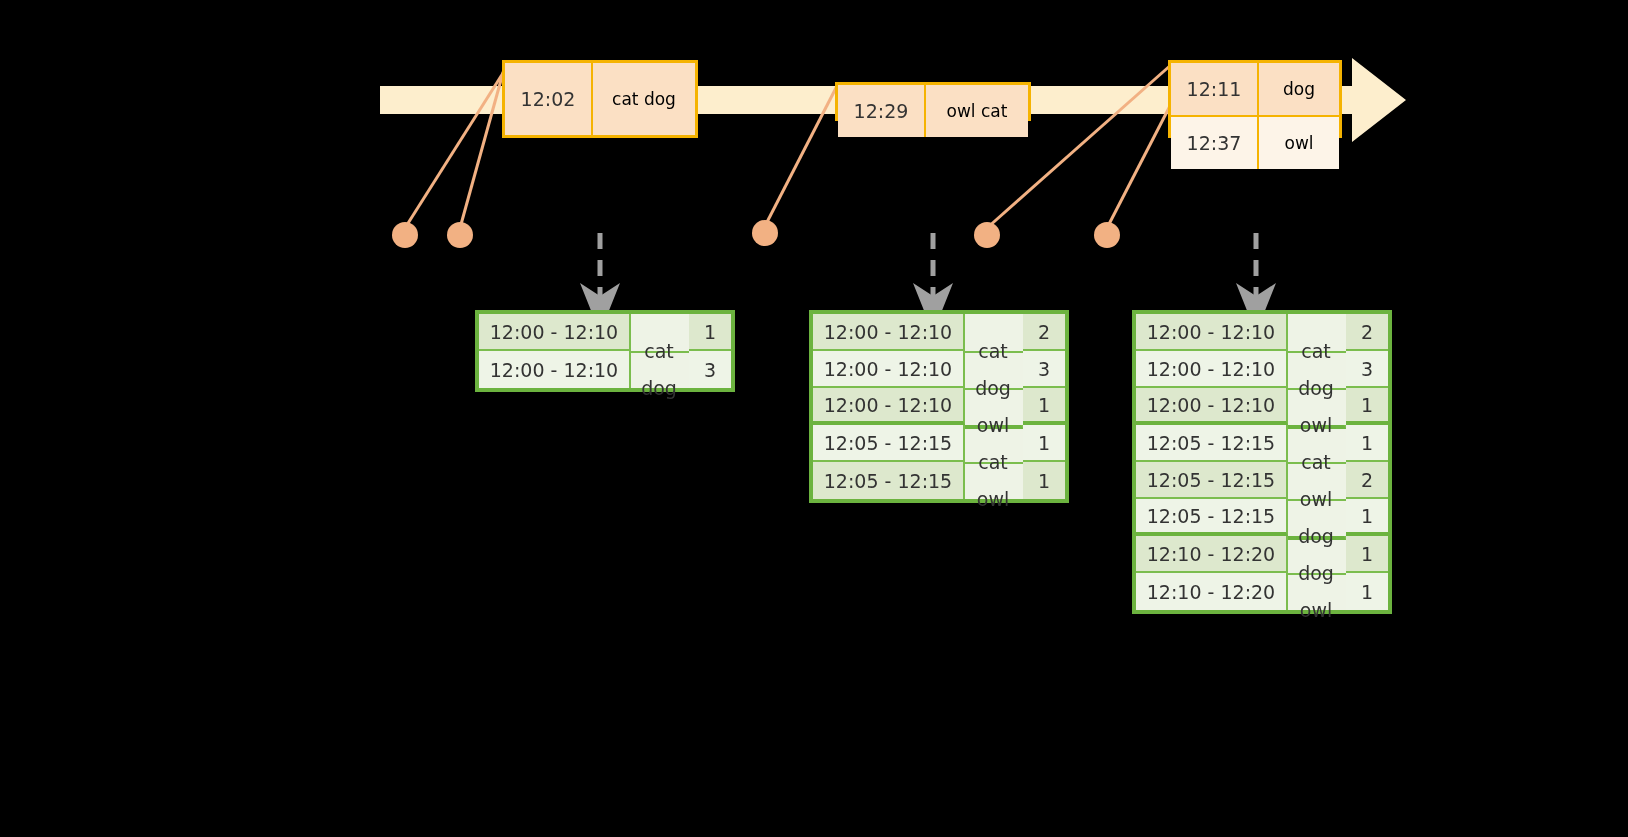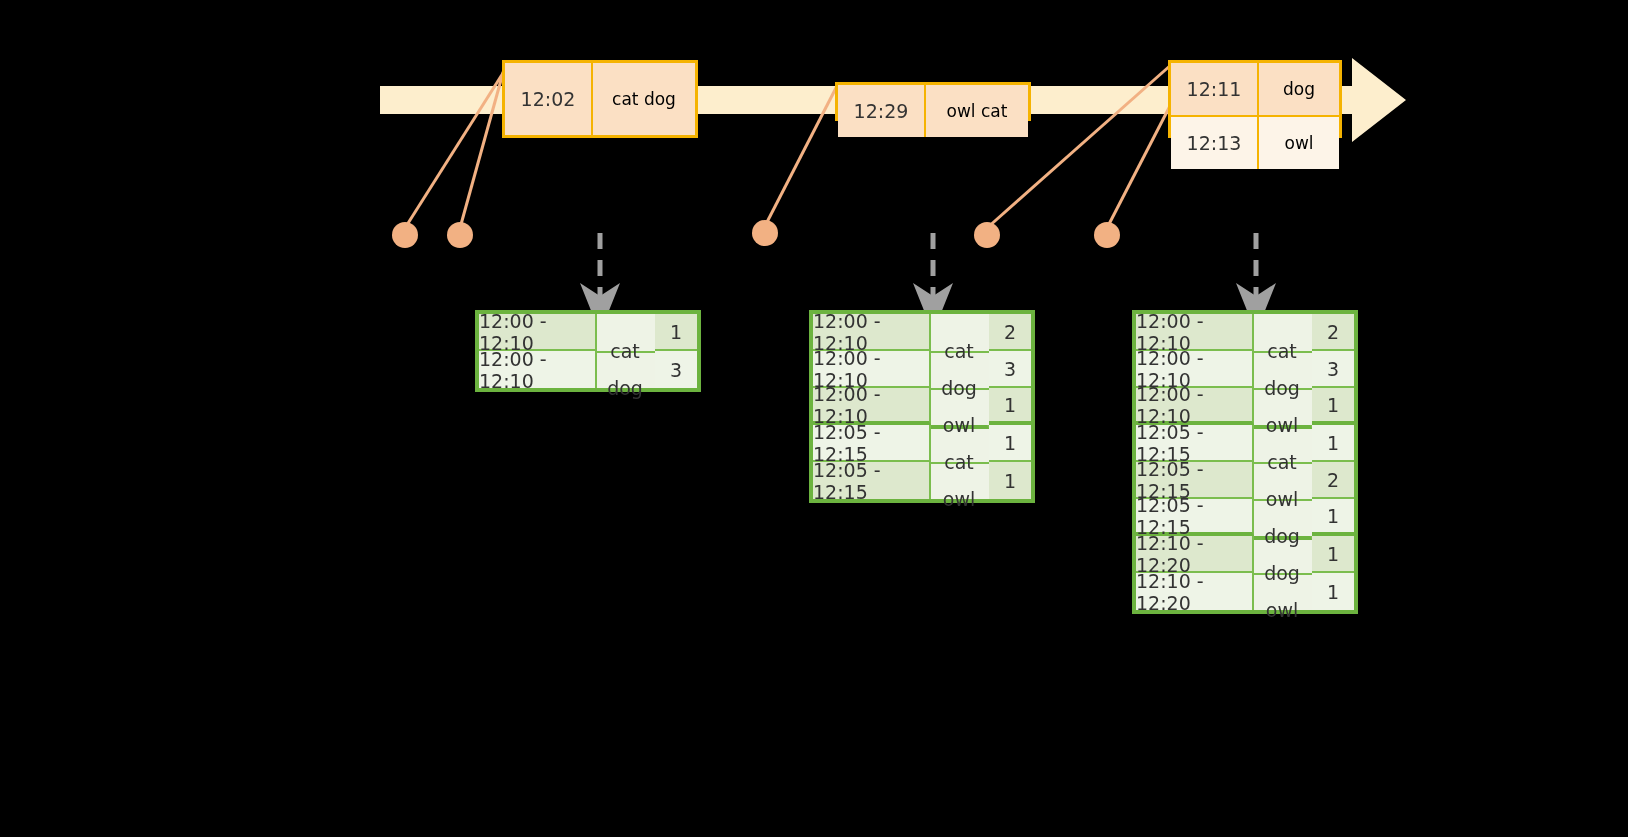--- a/index.html
+++ b/index.html
@@ -23,21 +23,21 @@
   
   .result-table{position:absolute;border:4px solid #6cb33f;box-sizing:border-box;
                 display:flex;flex-direction:column;background:#eef3e6;}
   .res-row{display:flex;height:37px;}
   .res-row .c{display:flex;align-items:center;justify-content:center;
               border-right:2px solid #7bbd4e;border-bottom:2px solid #7bbd4e;
               background:#eef4e7;color:#333;font-size:19px;box-sizing:border-box;}
   .res-row.shade .c{background:#dde8cd;}
   .res-row:last-child .c{border-bottom:none;}
   .res-row .c:last-child{border-right:none;}
-  .c-window{width:118px;}
+  .c-window{width:152px;}
   .c-key{width:58px;margin-top:37px;}
   .c-count{width:42px;}
 
   
   .res-row.group-end .c{border-bottom:4px solid #6cb33f;}
 
   
   .dot{position:absolute;width:26px;height:26px;border-radius:50%;background:#f2b183;}
 </style>
 </head>
@@ -90,21 +90,21 @@
           <div class="ev-time">12:29</div>
           <div class="ev-val">owl cat</div>
         </div>
       </div>
       <div class="event-box" style="left: 1168px; top: 60px; width: 174px; height: 78px;">
         <div class="event-row alt">
           <div class="ev-time">12:11</div>
           <div class="ev-val">dog</div>
         </div>
         <div class="event-row">
-          <div class="ev-time">12:13</div>
+          <div class="ev-time">12:37</div>
           <div class="ev-val">owl</div>
         </div>
       </div>
     </div>
 
   <div id="table-layer">
       <div class="result-table" style="left: 475px; top: 310px;">
         <div class="res-row shade">
           <div class="c c-window">12:00 - 12:10</div>
           <div class="c c-key">cat</div>

